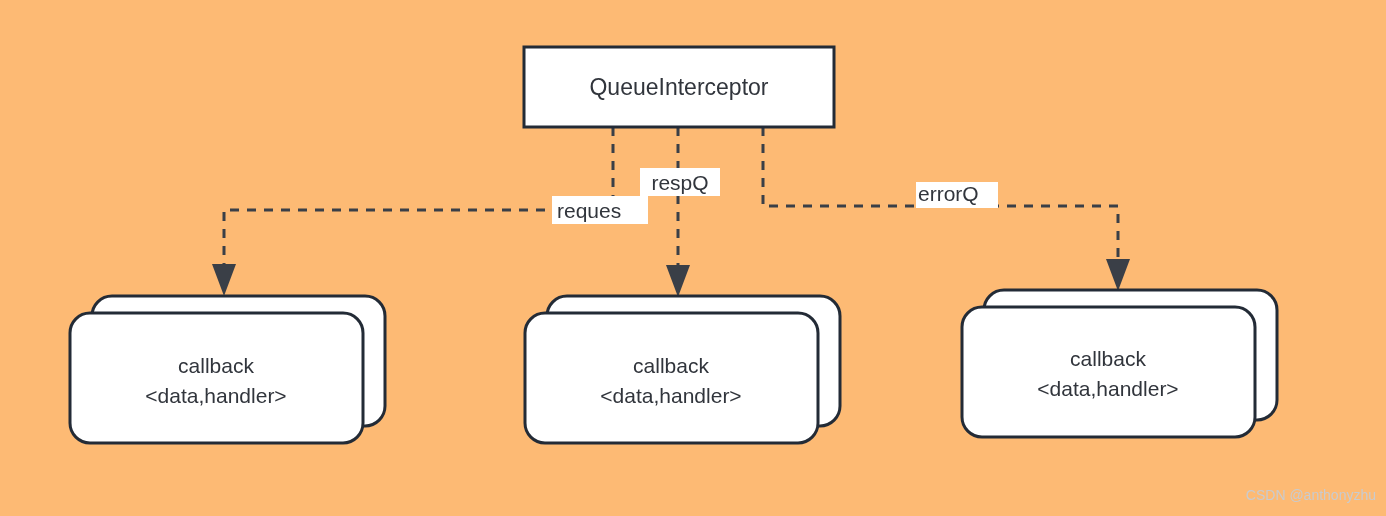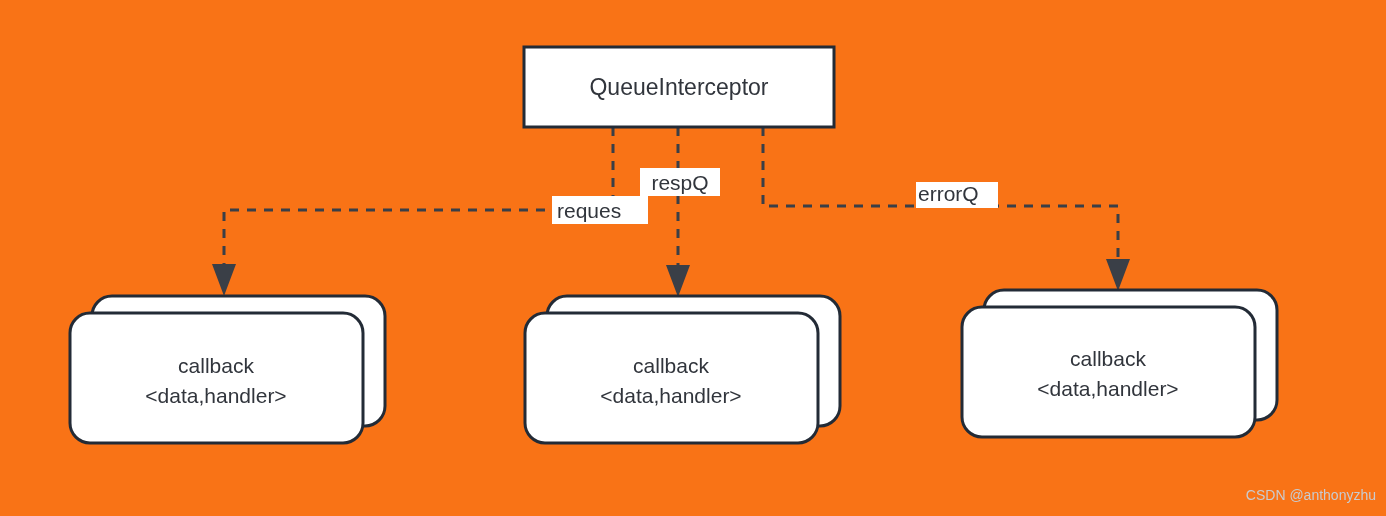--- a/index.html
+++ b/index.html
@@ -11,21 +11,21 @@
   body {
     font-family: "Liberation Sans", sans-serif;
     width: 1386px;
     height: 516px;
     overflow: hidden;
   }
   #diagram-root {
     position: relative;
     width: 1386px;
     height: 516px;
-    background: #f97316;
+    background: #fdba74;
   }
   svg.layer {
     position: absolute;
     top: 0;
     left: 0;
     width: 1386px;
     height: 516px;
   }
   .node-text {
     font-family: "Liberation Sans", sans-serif;

